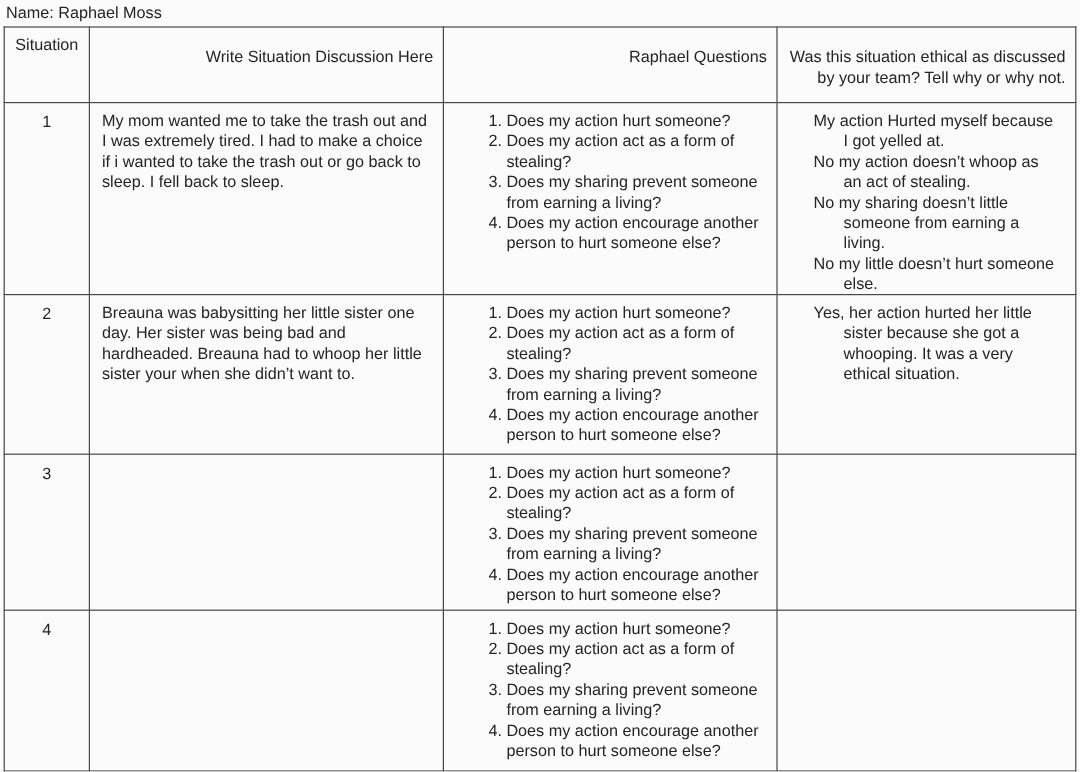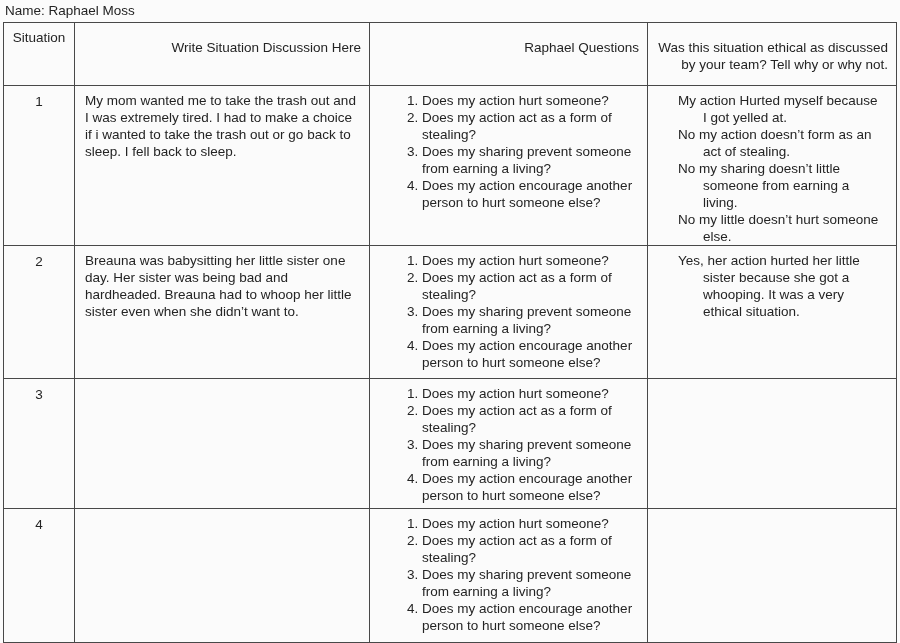--- a/index.html
+++ b/index.html
@@ -102,33 +102,33 @@
       <ol class="q-list">
               <li>Does my action hurt someone?</li>
               <li>Does my action act as a form of stealing?</li>
               <li>Does my sharing prevent someone from earning a living?</li>
               <li>Does my action encourage another person to hurt someone else?</li>
             </ol>
     </td>
     <td class="c-ans">
       <div>
               <div class="ans-item">My action Hurted myself because I got yelled at.</div>
-              <div class="ans-item">No my action doesn’t form as an act of stealing.</div>
+              <div class="ans-item">No my action doesn’t whoop as an act of stealing.</div>
               <div class="ans-item">No my sharing doesn’t little someone from earning a living.</div>
               <div class="ans-item">No my little doesn’t hurt someone else.</div>
             </div>
     </td>
   </tr>
 
   <tr class="row-h1">
     <td class="c-sit">
       <span>2</span>
     </td>
     <td class="c-disc">
-      <div>Breauna was babysitting her little sister one day. Her sister was being bad and hardheaded. Breauna had to whoop her little sister even when she didn’t want to.</div>
+      <div>Breauna was babysitting her little sister one day. Her sister was being bad and hardheaded. Breauna had to whoop her little sister your when she didn’t want to.</div>
     </td>
     <td class="c-q">
       <ol class="q-list">
               <li>Does my action hurt someone?</li>
               <li>Does my action act as a form of stealing?</li>
               <li>Does my sharing prevent someone from earning a living?</li>
               <li>Does my action encourage another person to hurt someone else?</li>
             </ol>
     </td>
     <td class="c-ans">

